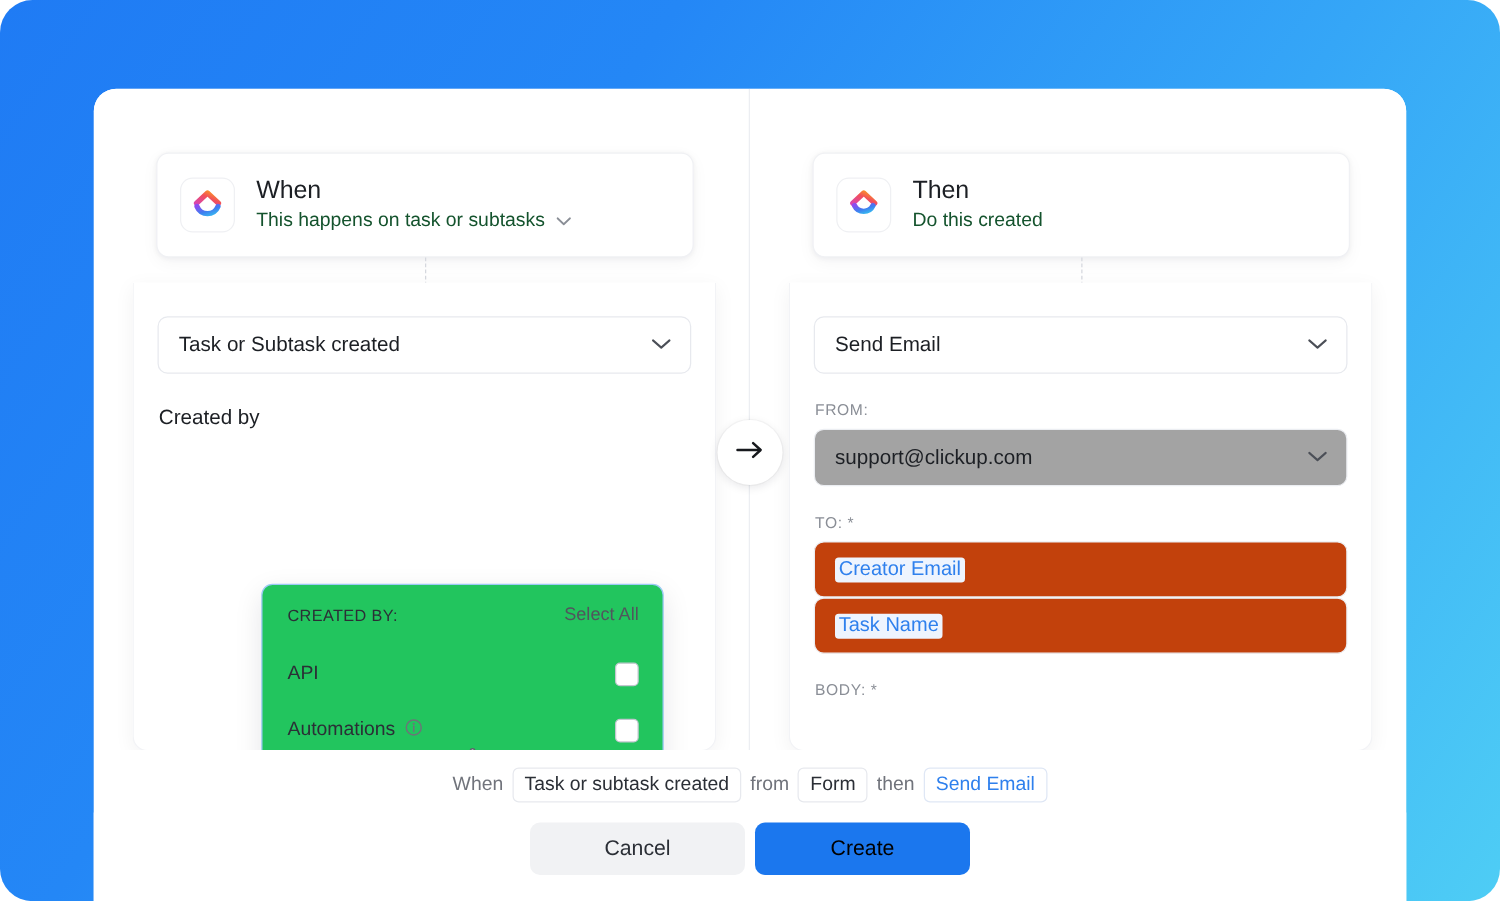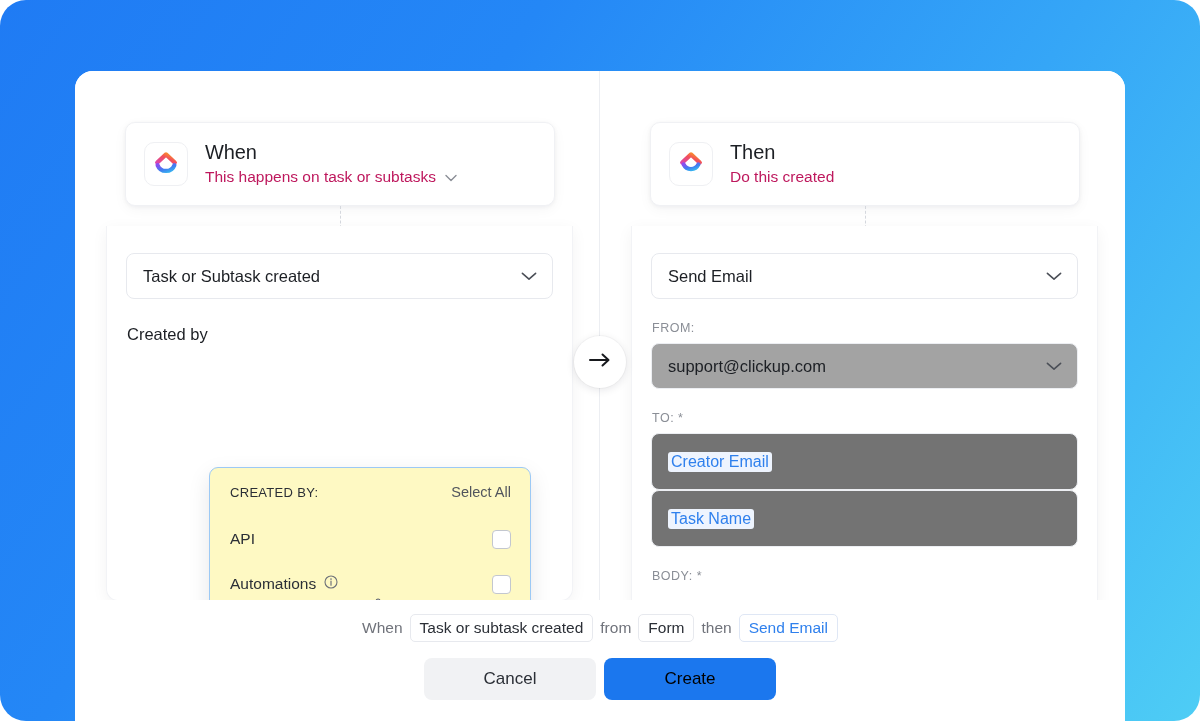--- a/index.html
+++ b/index.html
@@ -81,21 +81,21 @@
   }
   .head-text { margin-left: 17px; }
   .head-title {
     font-size: 20px;
     color: #1c1f24;
     line-height: 24px;
     letter-spacing: -0.1px;
   }
   .head-sub {
     font-size: 15.5px;
-    color: #be185d;
+    color: #14532d;
     line-height: 22px;
     margin-top: 2px;
     display: flex;
     align-items: center;
     gap: 9px;
   }
   .caret-sm { display: block; }
 
   
   .connector {
@@ -146,21 +146,21 @@
     color: #1c1f24;
     margin: 26px 0 10px 1px;
   }
 
   
   #dropdown {
     position: absolute;
     left: 134px; top: 396px;
     width: 322px;
     height: 205px;
-    background: #fef9c3;
+    background: #22c55e;
     border: 1.5px solid #9cc9f5;
     border-radius: 9px;
     box-shadow: 0 8px 22px rgba(16,24,40,.10);
     overflow: hidden;
     z-index: 6;
   }
   .dd-head {
     display: flex;
     align-items: center;
     justify-content: space-between;
@@ -208,24 +208,24 @@
 
   
   .form-label {
     font-size: 12.5px;
     color: #8a8e96;
     letter-spacing: .5px;
     margin: 22px 0 8px 1px;
   }
   .form-box {
     width: 100%;
-    height: 57px;
+    height: 45px;
     border: 1px solid #eceef2;
     border-radius: 8px;
-    background: #737373;
+    background: #c2410c;
     display: flex;
     align-items: center;
     padding: 0 16px;
   }
   .token {
     font-size: 16px;
     color: #2f80ed;
     background: #eef4fe;
     border-radius: 3px;
     padding: 1px 3px;

